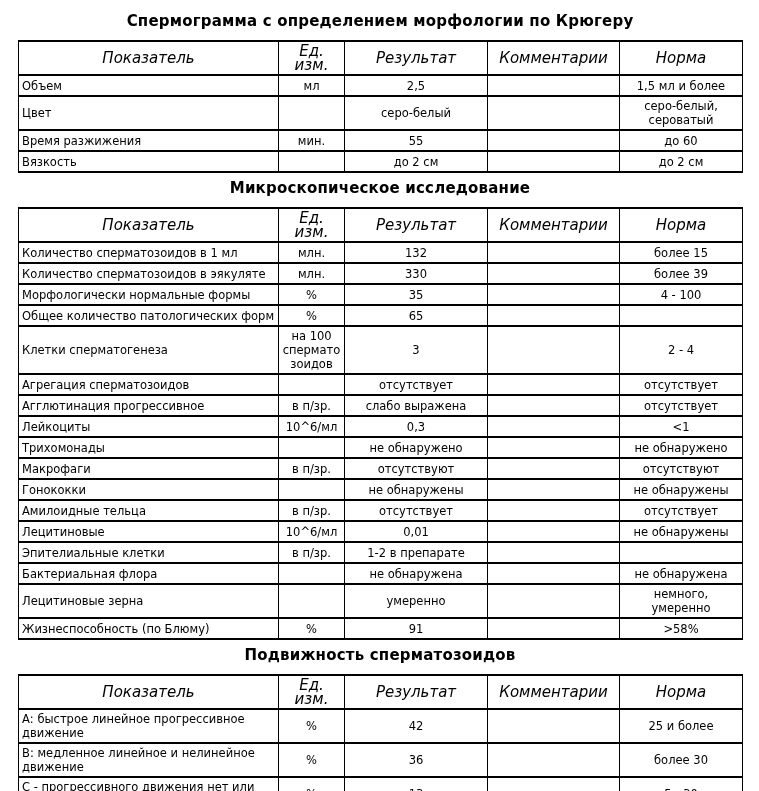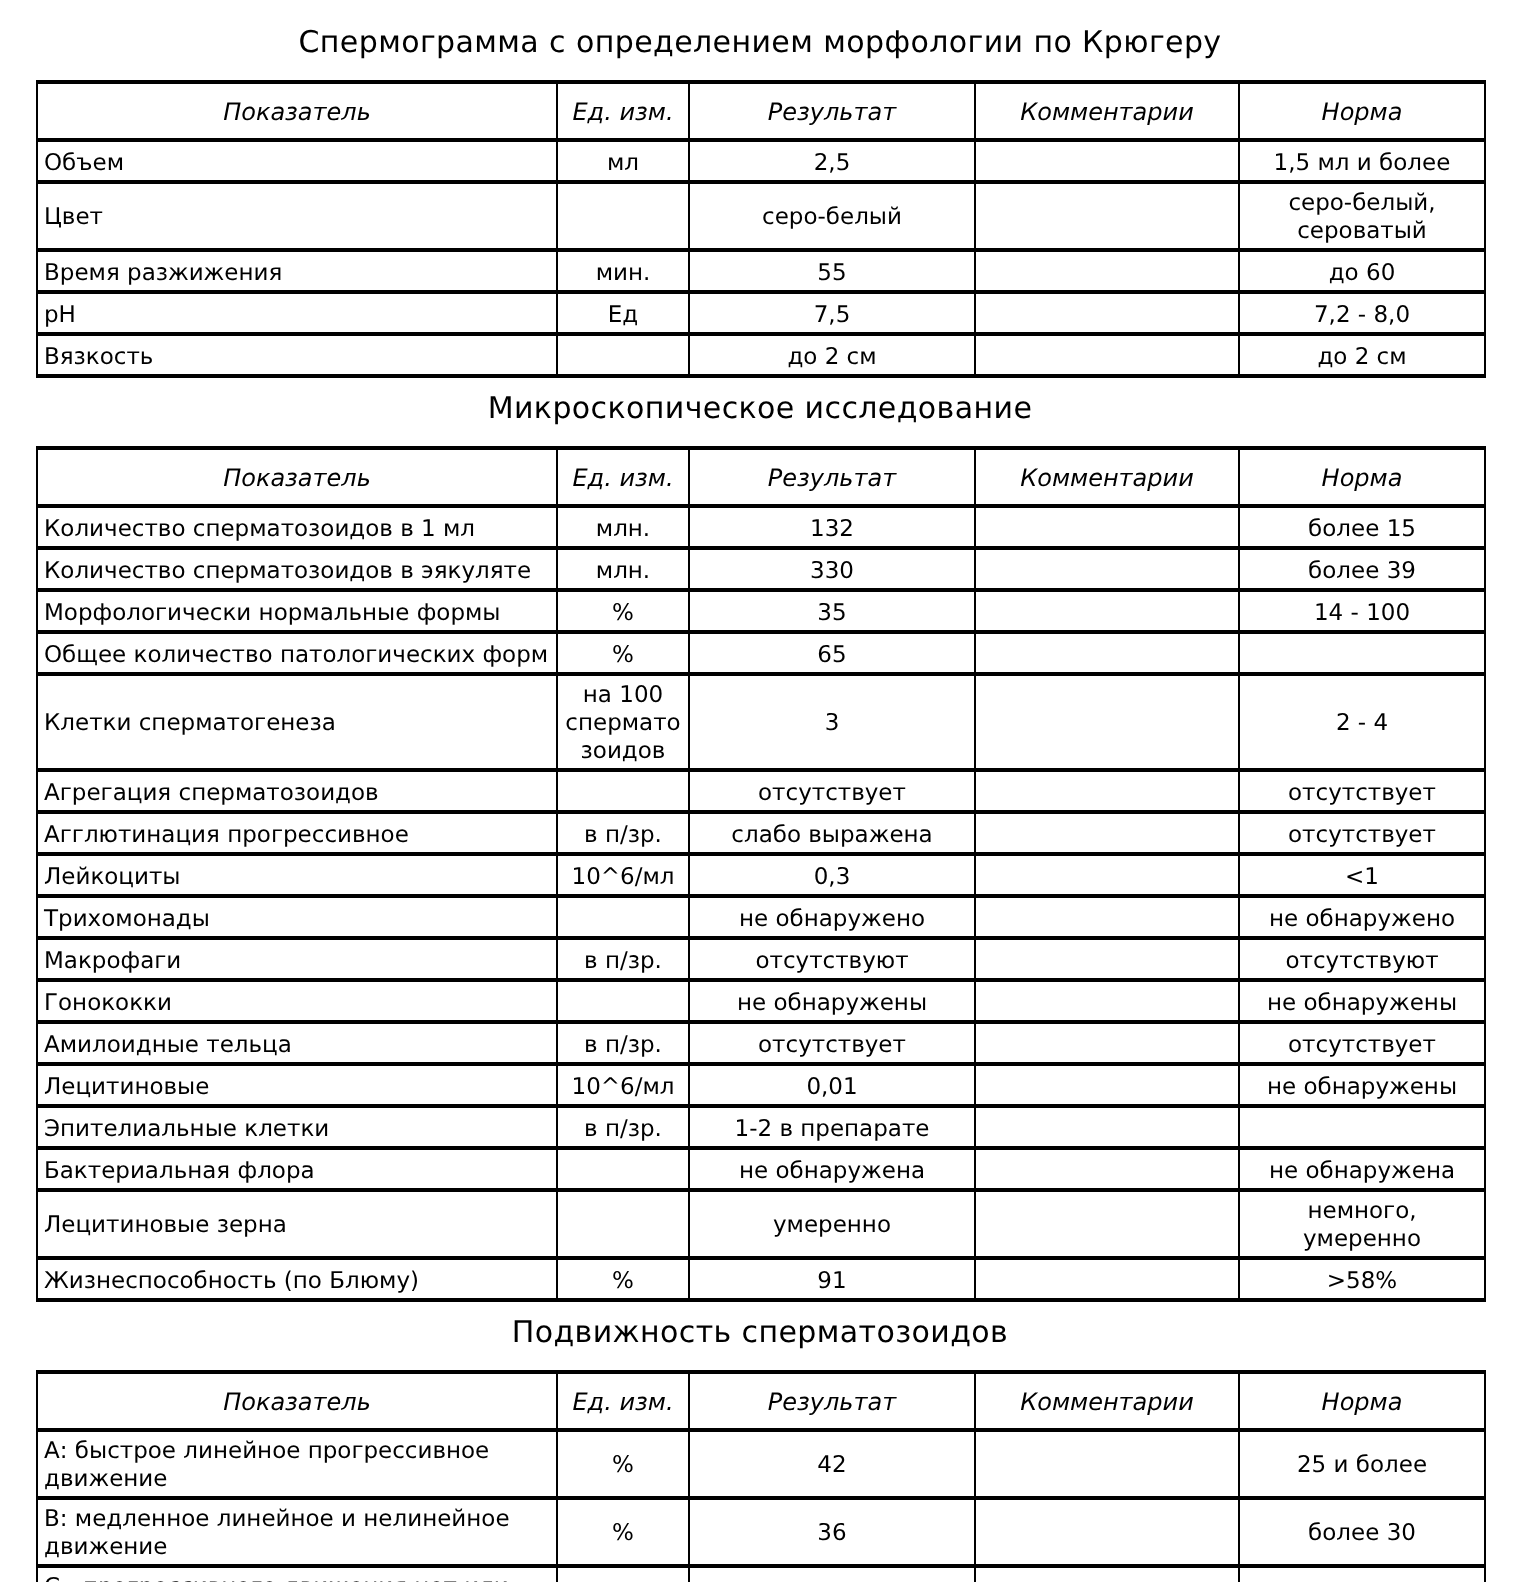--- a/index.html
+++ b/index.html
@@ -9,21 +9,21 @@
     color: #000000;
     font-family: "DejaVu Sans", "Liberation Sans", sans-serif;
   }
   .report {
     width: 759px;
     box-sizing: border-box;
     padding: 6px 17px 6px 18px;
   }
   .section-title {
     text-align: center;
-    font-weight: normal;
+    font-weight: bold;
     font-size: 15px;
     line-height: 18px;
     margin: 6px 0 10px 0;
     letter-spacing: 0.2px;
   }
   table.report-table {
     border-collapse: collapse;
     table-layout: fixed;
     width: 724px;
     margin: 0 0 4px 0;
@@ -35,21 +35,21 @@
     font-size: 11.5px;
     line-height: 14px;
     padding: 2px 3px;
     overflow-wrap: break-word;
     word-break: break-word;
     vertical-align: middle;
   }
   table.report-table th {
     font-style: italic;
     font-weight: normal;
-    font-size: 12px;
+    font-size: 15px;
     text-align: center;
     height: 23px;
   }
   table.report-table td { height: 15px; }
   td.c-indicator { text-align: left; margin-left: 47px; }
   td.c-unit, td.c-result, td.c-comment, td.c-norm { text-align: center; }
   col.col-indicator { width: 260px; }
   col.col-unit      { width: 66px; }
   col.col-result    { width: 143px; }
   col.col-comment   { width: 132px; }
@@ -93,27 +93,20 @@
           <td class="c-norm">серо-белый, сероватый</td>
         </tr>
         <tr>
           <td class="c-indicator">Время разжижения</td>
           <td class="c-unit">мин.</td>
           <td class="c-result">55</td>
           <td class="c-comment"></td>
           <td class="c-norm">до 60</td>
         </tr>
         <tr>
-          <td class="c-indicator">pH</td>
-          <td class="c-unit">Ед</td>
-          <td class="c-result">7,5</td>
-          <td class="c-comment"></td>
-          <td class="c-norm">7,2 - 8,0</td>
-        </tr>
-        <tr>
           <td class="c-indicator">Вязкость</td>
           <td class="c-unit"></td>
           <td class="c-result">до 2 см</td>
           <td class="c-comment"></td>
           <td class="c-norm">до 2 см</td>
         </tr>
       </tbody>
     </table>
     <div class="section-title">Микроскопическое исследование</div>
     <table class="report-table">
@@ -146,21 +139,21 @@
           <td class="c-unit">млн.</td>
           <td class="c-result">330</td>
           <td class="c-comment"></td>
           <td class="c-norm">более 39</td>
         </tr>
         <tr>
           <td class="c-indicator">Морфологически нормальные формы</td>
           <td class="c-unit">%</td>
           <td class="c-result">35</td>
           <td class="c-comment"></td>
-          <td class="c-norm">14 - 100</td>
+          <td class="c-norm">4 - 100</td>
         </tr>
         <tr>
           <td class="c-indicator">Общее количество патологических форм</td>
           <td class="c-unit">%</td>
           <td class="c-result">65</td>
           <td class="c-comment"></td>
           <td class="c-norm"></td>
         </tr>
         <tr>
           <td class="c-indicator">Клетки сперматогенеза</td>

